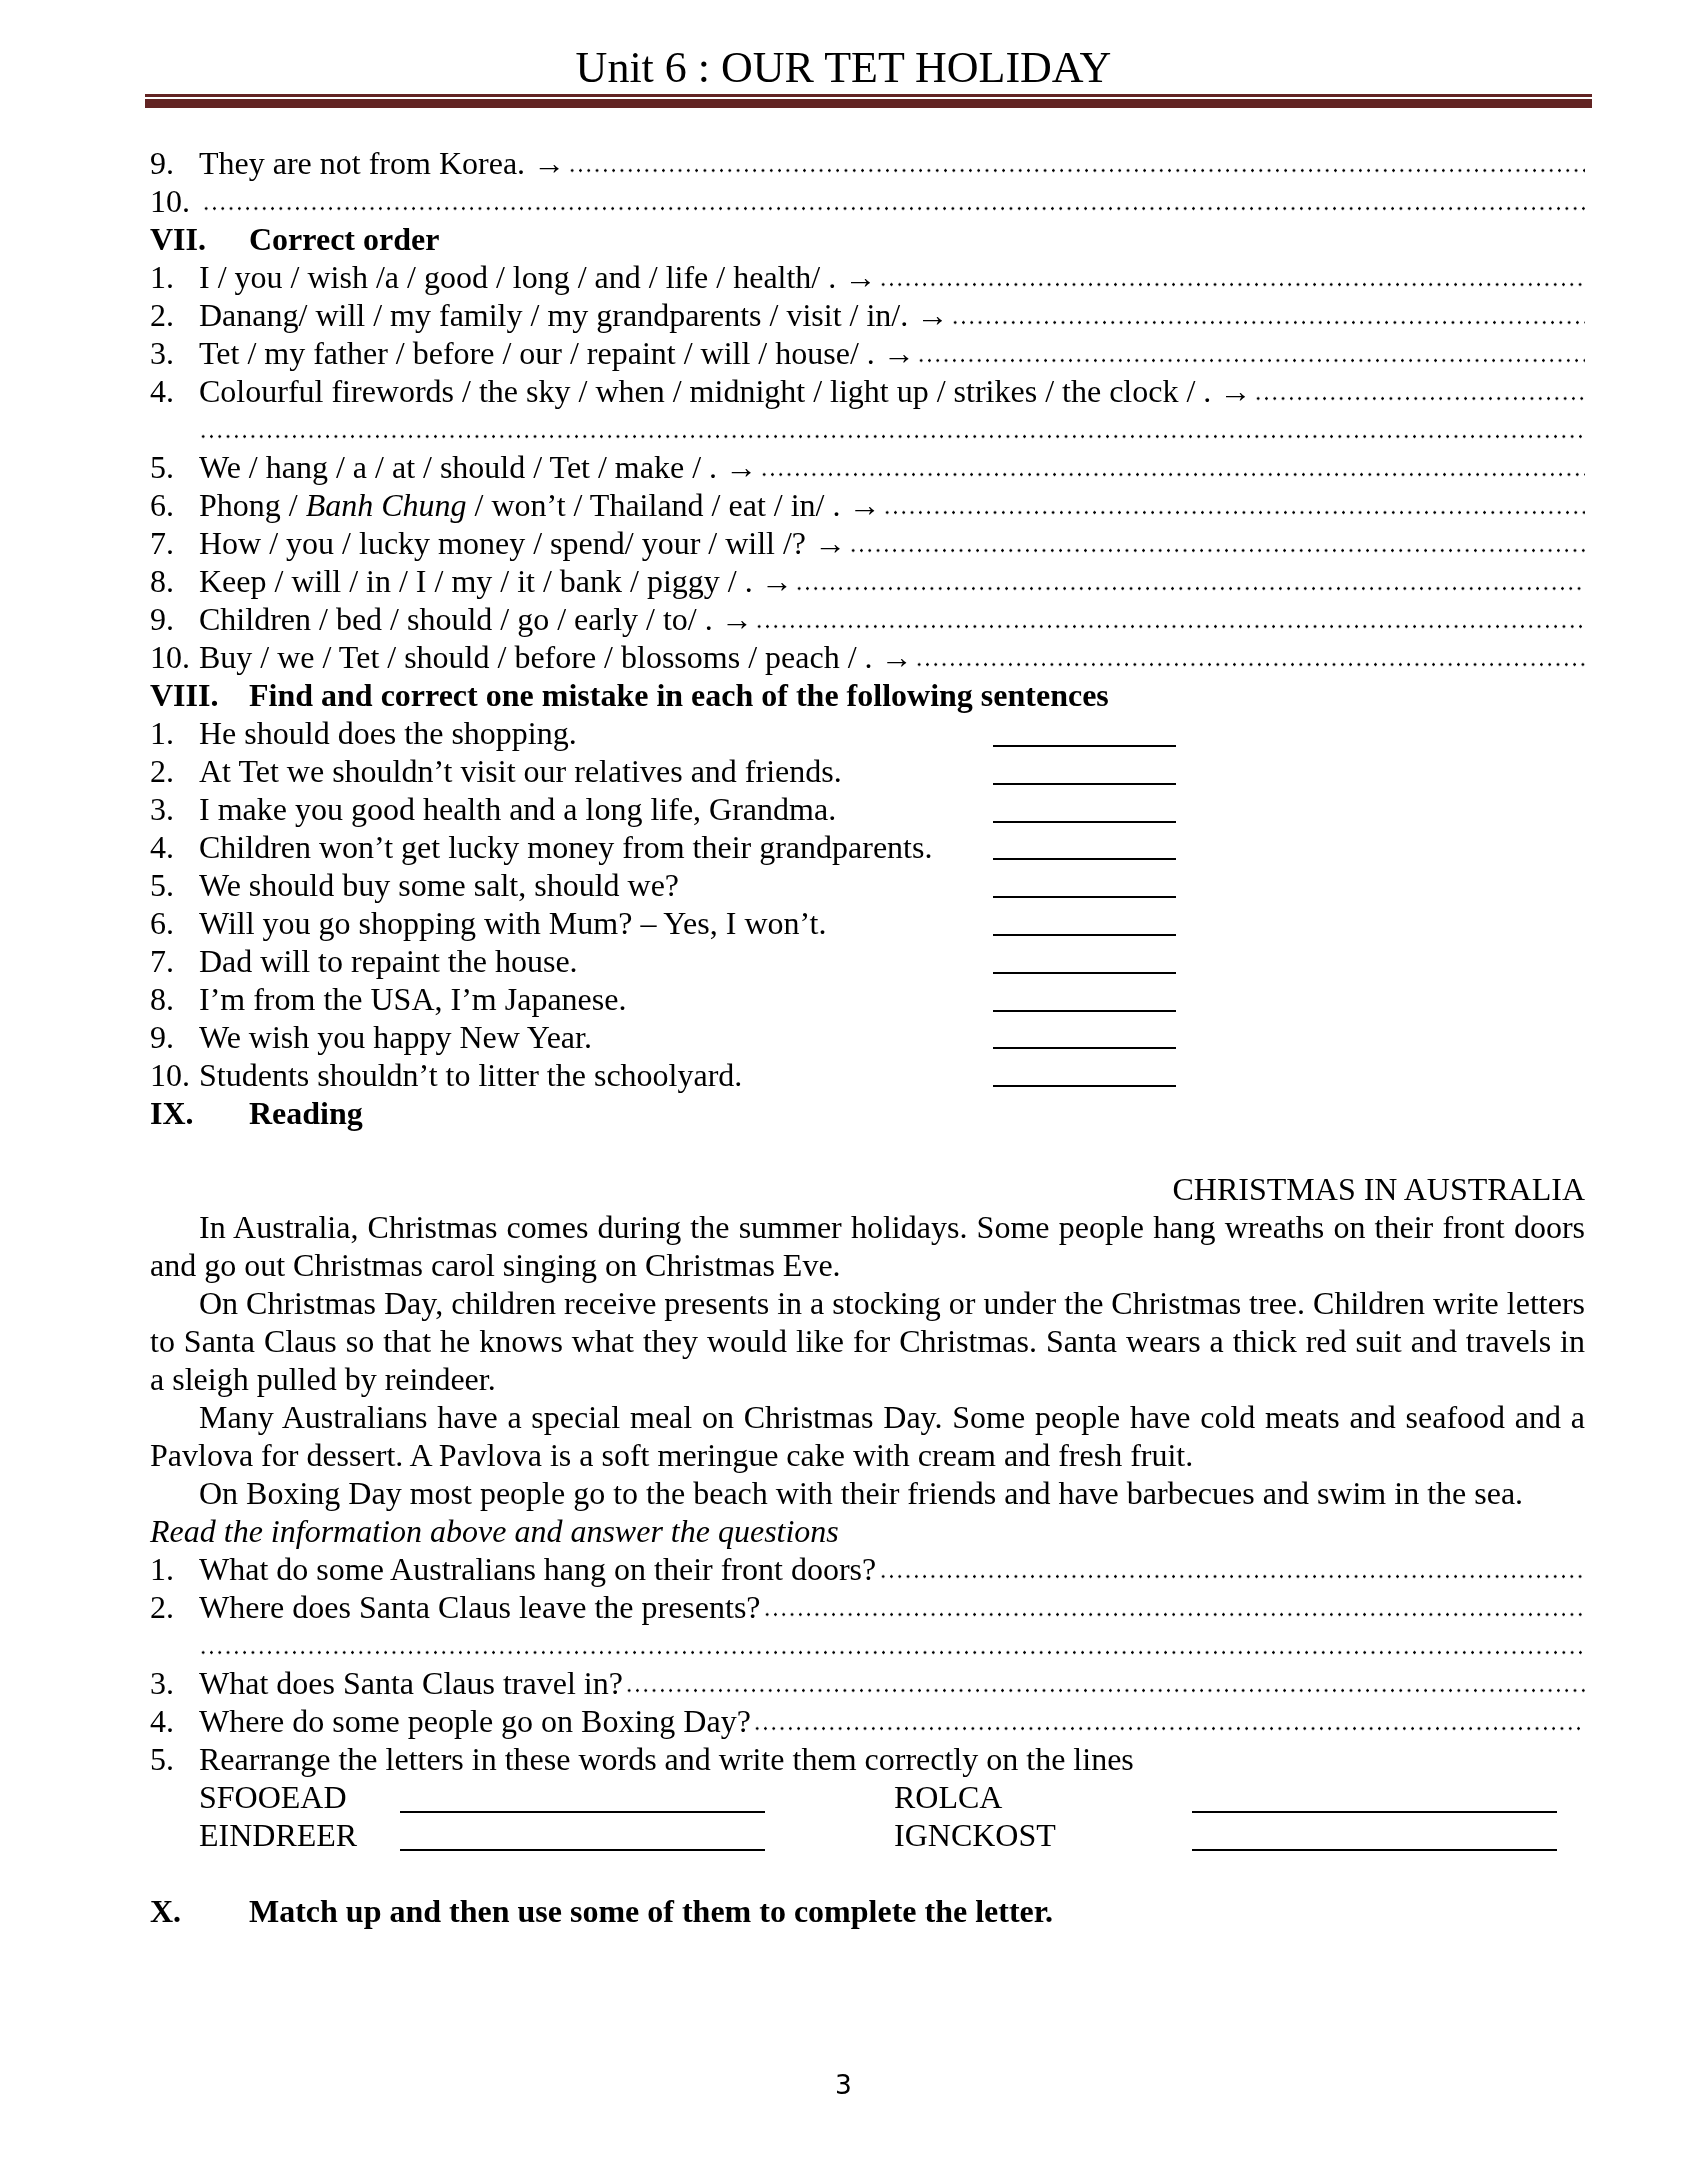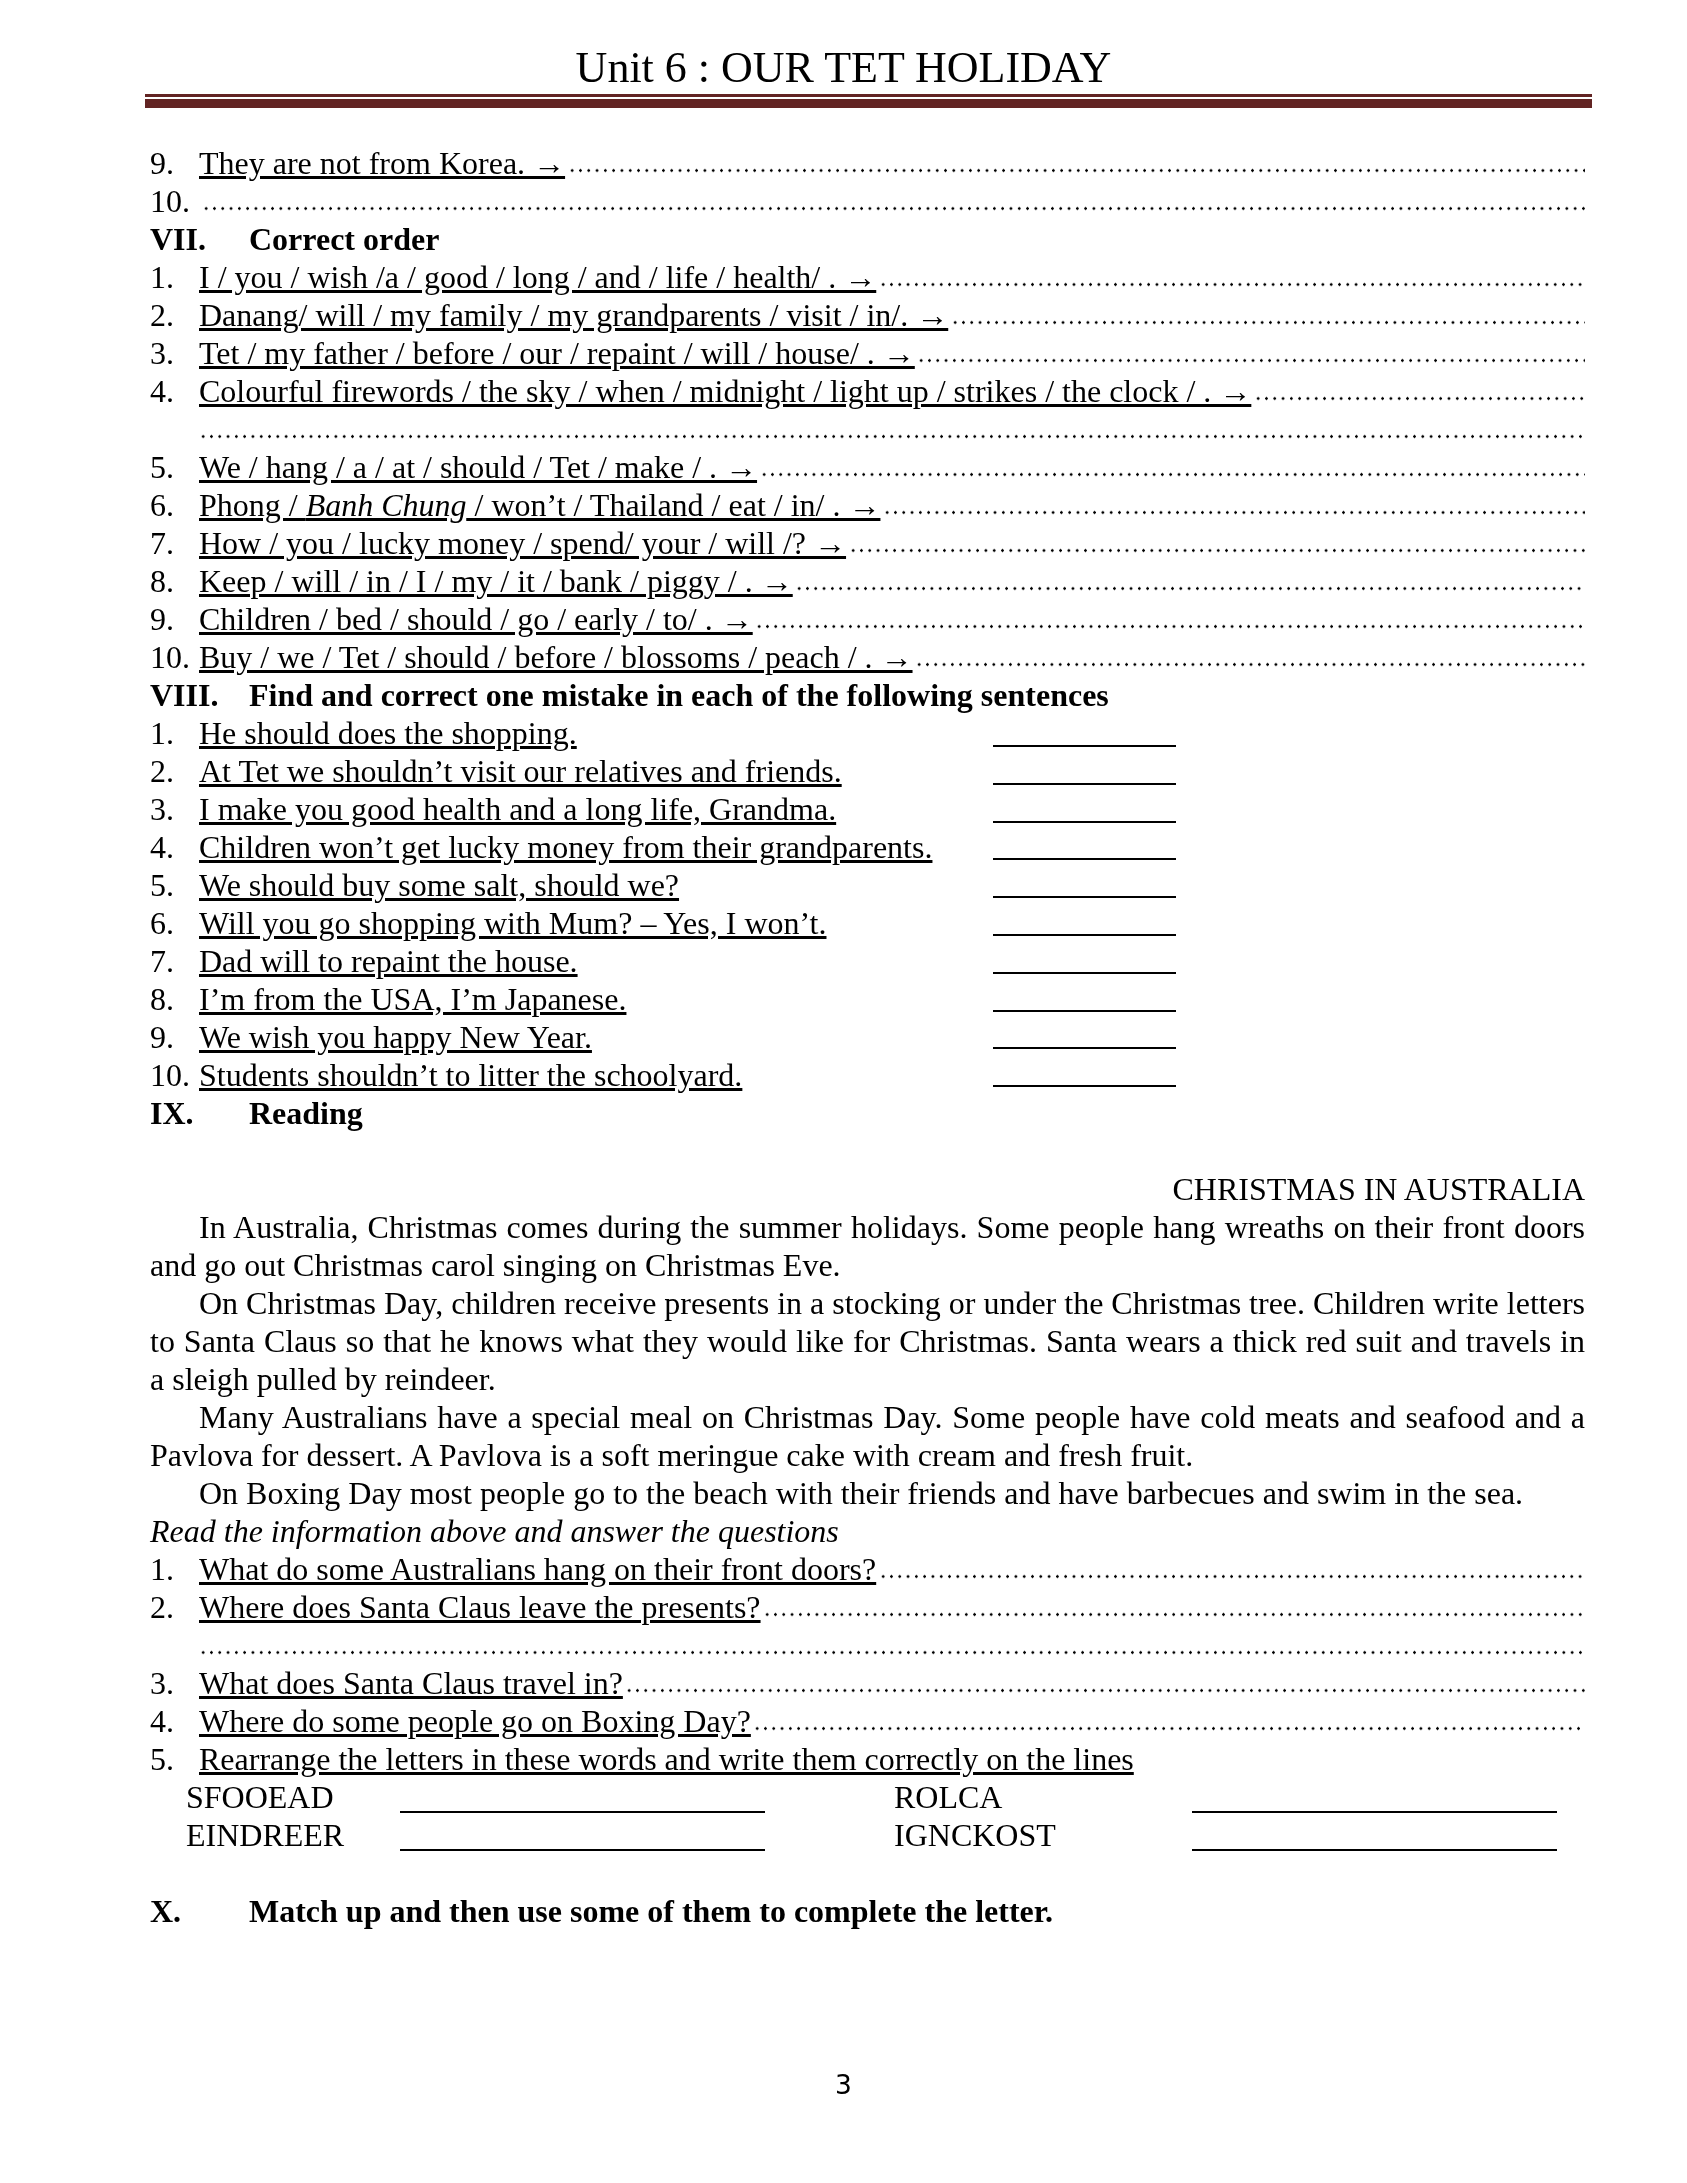--- a/index.html
+++ b/index.html
@@ -7,35 +7,35 @@
          font-family: "Liberation Serif", "DejaVu Serif", serif; color: #000; }
   .page-title { position: absolute; left: 0; width: 1687px; top: 41px; text-align: center;
                 font-size: 44px; line-height: 53px; letter-spacing: 0px; }
   .rule-thin { position: absolute; left: 145px; width: 1447px; top: 94px; height: 3.3px; background: #622423; }
   .rule-thick { position: absolute; left: 145px; width: 1447px; top: 99px; height: 9.3px; background: #622423; }
 
   .content { position: absolute; left: 150px; top: 144px; width: 1435px;
              font-size: 32px; line-height: 38px; }
   .row { display: flex; align-items: baseline; height: 38px; white-space: nowrap; }
   .num { width: 49px; flex: 0 0 49px; }
-  .txt { flex: 0 0 auto; text-decoration: underline; }
+  .txt { flex: 0 0 auto; }
   .dots { flex: 1 1 auto; height: 6.6px; margin-left: 2.6px;
           background-image: radial-gradient(circle, #000 1.2px, transparent 1.5px);
           background-size: 8.3px 6.6px; background-repeat: repeat-x; background-position: left center;
           align-self: flex-end; margin-bottom: 8px; }
   .dots-full { margin-left: 49px; }
   .heading { font-weight: bold; }
   .heading .roman { display: inline-block; width: 99px; }
   .ans-line { position: absolute; left: 843px; width: 183px; border-bottom: 2.6px solid #000; }
   .italic { font-style: italic; }
   .center-title { text-align: right; height: 38px; }
   .para { text-align: justify; text-align-last: left; }
   .para p { margin: 0; text-indent: 49px; }
   .words-row { display: flex; height: 38px; align-items: baseline; position: relative; }
-  .w1 { position: absolute; left: 36px; }
+  .w1 { position: absolute; left: 49px; }
   .w2 { position: absolute; left: 744px; }
   .wl1 { position: absolute; left: 250px; width: 365px; top: 33px; border-bottom: 2.6px solid #000; }
   .wl2 { position: absolute; left: 1042px; width: 365px; top: 33px; border-bottom: 2.6px solid #000; }
   .page-num { position: absolute; left: 0; width: 1687px; top: 2069px; text-align: center;
               font-size: 26.5px; font-family: "DejaVu Sans", sans-serif; }
 </style>
 </head>
 <body>
 
 <div class="page-title">Unit 6 : OUR TET HOLIDAY</div>

